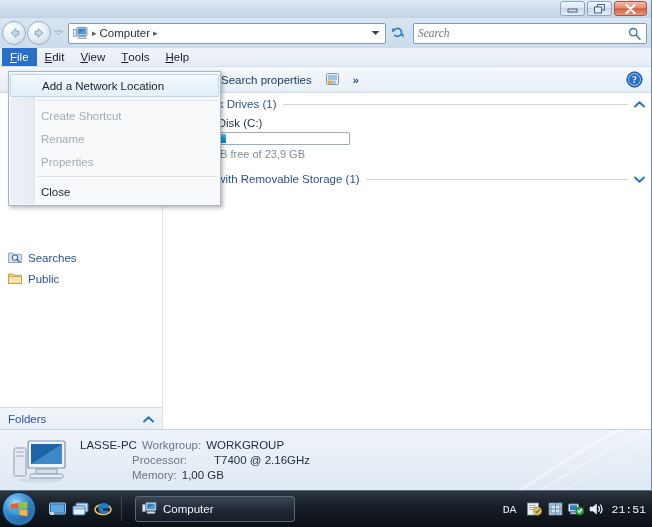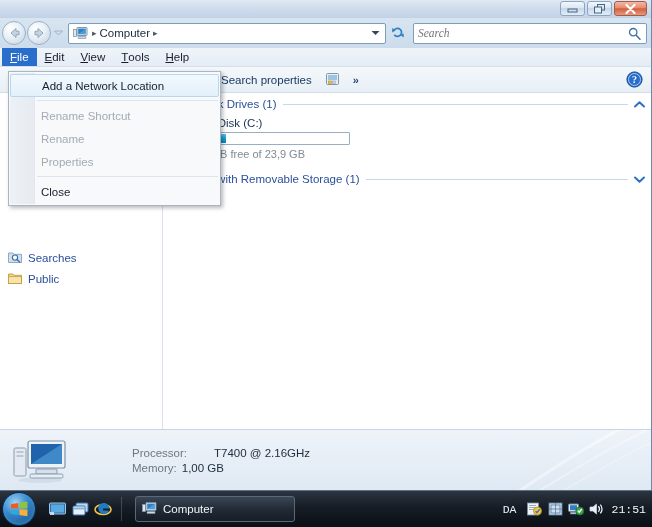--- a/index.html
+++ b/index.html
@@ -114,21 +114,21 @@
     color:#1b3a63; font-size:11.5px; white-space:nowrap; cursor:default;
   }
   .cmd-chev { color:#2a4a72; font-size:11px; padding: 0 6px; font-weight:bold;}
   .help-btn { position:absolute; right:8px; top:4px; }
 
   
   .content { display:flex; height: 336px; }
 
   .sidebar {
     width: 163px; background:#fff; border-right:1px solid #d9e2ea;
-    display:flex; position:relative;
+    display:flex; flex-direction:column; position:relative;
   }
   .sidebar-list { flex:1; padding-top: 2px; }
   .side-item {
     display:flex; align-items:center; gap:6px; height: 21px; padding-left: 8px;
     color:#2a4f9b; font-size:11.5px; cursor:default;
   }
   .folders-bar {
     height: 22px; border-top:1px solid #cfdbe6;
     background: linear-gradient(180deg,#f2f6fa 0%, #e7eff6 100%);
     display:flex; align-items:center; padding: 0 8px;
@@ -451,20 +451,25 @@
           <rect x="4.5" y="15" width="7" height="2" fill="#b9c7d6"></rect>
           <rect x="4.5" y="19" width="7" height="2" fill="#b9c7d6"></rect>
           <rect x="16" y="5" width="37" height="27" rx="2" fill="#eef3f9" stroke="#7f93a8" stroke-width="1.2"></rect>
           <rect x="19" y="8" width="31" height="20" fill="#1f63ad"></rect>
           <path d="M19 28 L50 8 L50 28 Z" fill="#5aa9e0" opacity=".55"></path>
           <rect x="24" y="33" width="21" height="5" rx="1" fill="#d6e0ea" stroke="#8c9cad"></rect>
           <rect x="18" y="38" width="33" height="4" rx="1.5" fill="#e6edf4" stroke="#8c9cad"></rect>
         </svg>
       </div>
       <div class="dp-rows">
+        <div class="dp-row">
+          <span class="dp-name">LASSE-PC</span>
+          <span class="dp-key">Workgroup:</span>
+          <span class="dp-val">WORKGROUP</span>
+        </div>
         <div class="dp-row" style="padding-left:52px">
           <span class="dp-key">Processor:</span>
           <span class="dp-val" style="padding-left:22px">T7400  @ 2.16GHz</span>
         </div>
         <div class="dp-row" style="padding-left:52px">
           <span class="dp-key">Memory:</span>
           <span class="dp-val">1,00 GB</span>
         </div>
       </div>
       <svg class="dp-swoosh" viewBox="0 0 180 110">
@@ -474,21 +479,21 @@
       </svg>
     </div>
 
     <div class="dropdown">
       <div class="dd-stripe"></div>
       <div class="dd-item hover">
         <span>Add a Network Location</span>
       </div>
       <div class="dd-sep"></div>
       <div class="dd-item disabled">
-        <span>Rename Shortcut</span>
+        <span>Create Shortcut</span>
       </div>
       <div class="dd-item disabled">
         <span>Rename</span>
       </div>
       <div class="dd-item disabled">
         <span>Properties</span>
       </div>
       <div class="dd-sep"></div>
       <div class="dd-item">
         <span>Close</span>

